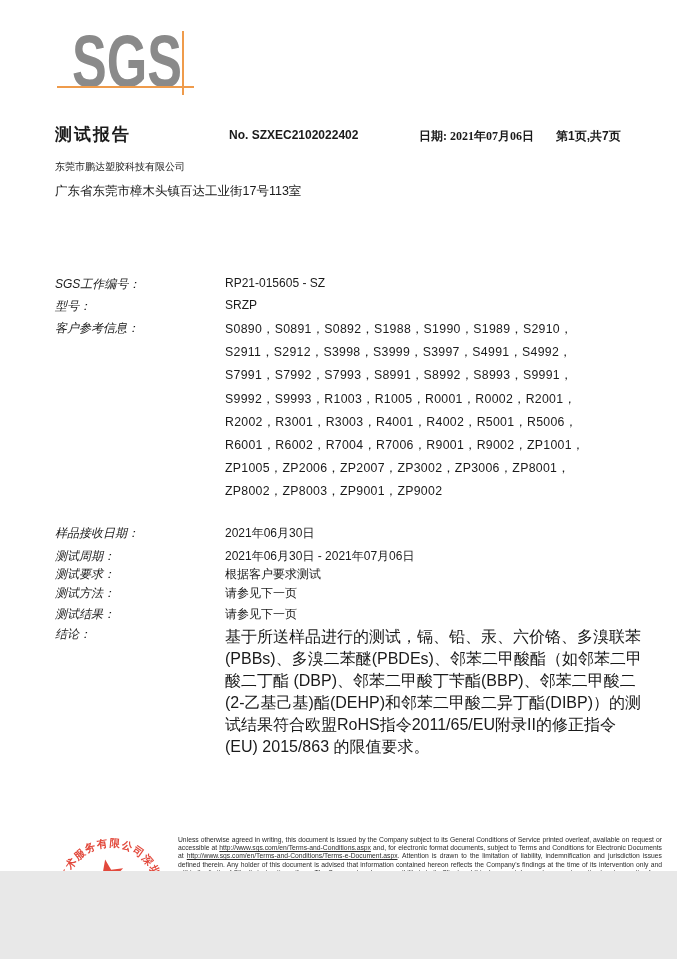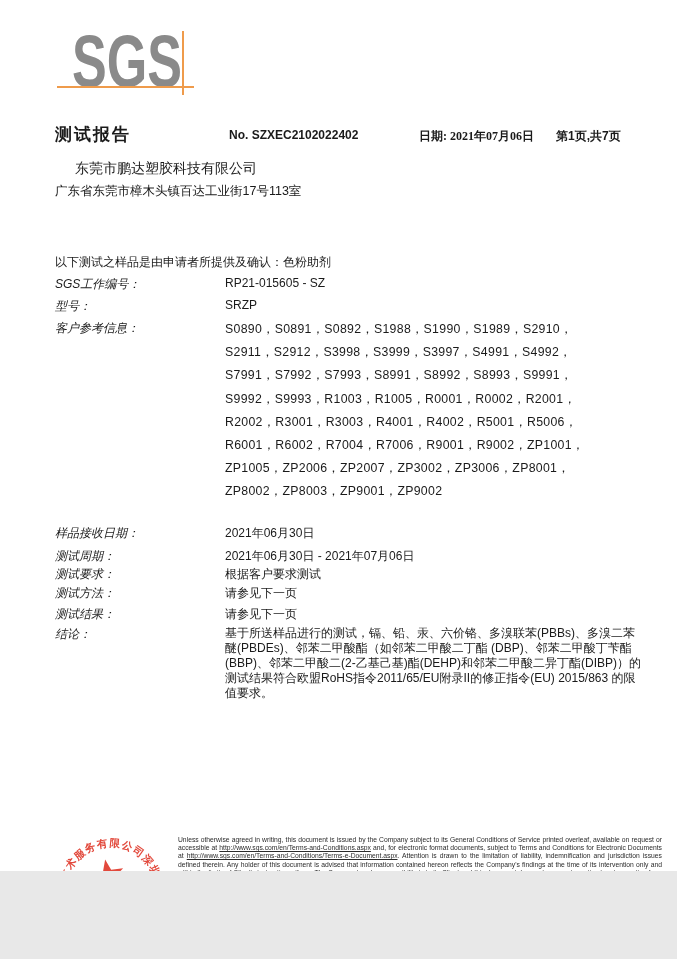--- a/index.html
+++ b/index.html
@@ -12,28 +12,28 @@
   
   .logo-svg{position:absolute;left:70px;top:24px;}
   .logo-hline{position:absolute;left:57px;top:86px;width:137px;height:2px;background:#ef9b4b;}
   .logo-vline{position:absolute;left:182px;top:31px;width:2px;height:64px;background:#ef9b4b;}
   
   .doc-title{left:55px;top:123px;font-size:17px;font-weight:bold;letter-spacing:2px;}
   .report-no{left:229px;top:128px;font-size:12px;font-weight:bold;}
   .report-date{left:419px;top:128px;font-size:12px;font-weight:bold;font-family:Liberation Serif, serif;}
   .page-info{left:556px;top:128px;font-size:12px;font-weight:bold;}
   
-  .company{left:55px;top:160px;font-size:14px;margin-left:20px;}
+  .company{left:55px;top:160px;font-size:10px;}
   .addr{left:55px;top:183px;font-size:12.5px;}
   .statement{left:55px;top:254px;font-size:12px;}
   
   .lbl{position:absolute;left:55px;font-size:12px;font-style:italic;}
   .val{position:absolute;left:225px;font-size:12px;}
   .ref-lines{position:absolute;left:225px;top:318px;font-size:12.3px;line-height:23.2px;letter-spacing:.3px;}
-  .conclusion-text{position:absolute;left:225px;top:626px;width:418px;font-size:12px;line-height:15px;}
+  .conclusion-text{position:absolute;left:225px;top:626px;width:418px;font-size:16px;line-height:22px;}
   
   .stamp-wrap{position:absolute;left:54px;top:831px;width:112px;height:112px;transform:rotate(-10deg);opacity:.92;}
   .f-co1{left:44px;top:916px;font-size:7.5px;font-weight:bold;color:#9a948c;letter-spacing:.2px;}
   .f-co2{left:38px;top:929px;font-size:6.6px;color:#b5aea4;letter-spacing:.2px;}
   .disclaimer{left:178px;top:836px;width:484px;font-size:6.75px;line-height:8.2px;text-align:justify;color:#2b2b2b;}
   .disclaimer .lnk{text-decoration:underline;}
   .attention{left:178px;top:903px;width:484px;font-size:6.9px;line-height:7.6px;font-weight:bold;color:#ed6a1f;}
   .attention .lnk{text-decoration:underline;}
   .addr-row1{left:181px;top:919px;width:480px;white-space:nowrap;color:#333;}
   .addr-row2{left:181px;top:930px;width:480px;white-space:nowrap;color:#111;}
@@ -56,21 +56,20 @@
   <div class="logo-vline"></div>
 
   <div class="abs doc-title">测试报告</div>
   <div class="abs report-no">No. SZXEC2102022402</div>
   <div class="abs report-date">日期: 2021年07月06日</div>
   <div class="abs page-info">第1页,共7页</div>
 
   <div class="abs company">东莞市鹏达塑胶科技有限公司</div>
   <div class="abs addr">广东省东莞市樟木头镇百达工业街17号113室</div>
 
-  <div class="abs statement">以下测试之样品是由申请者所提供及确认：色粉助剂</div>
 
   <div class="lbl" style="top:276px">SGS工作编号：</div>
   <div class="val" style="top:276px">RP21-015605 - SZ</div>
 
   <div class="lbl" style="top:298px">型号：</div>
   <div class="val" style="top:298px">SRZP</div>
 
   <div class="lbl" style="top:320px">客户参考信息：</div>
   <div class="ref-lines">
     <div>S0890，S0891，S0892，S1988，S1990，S1989，S2910，</div>

